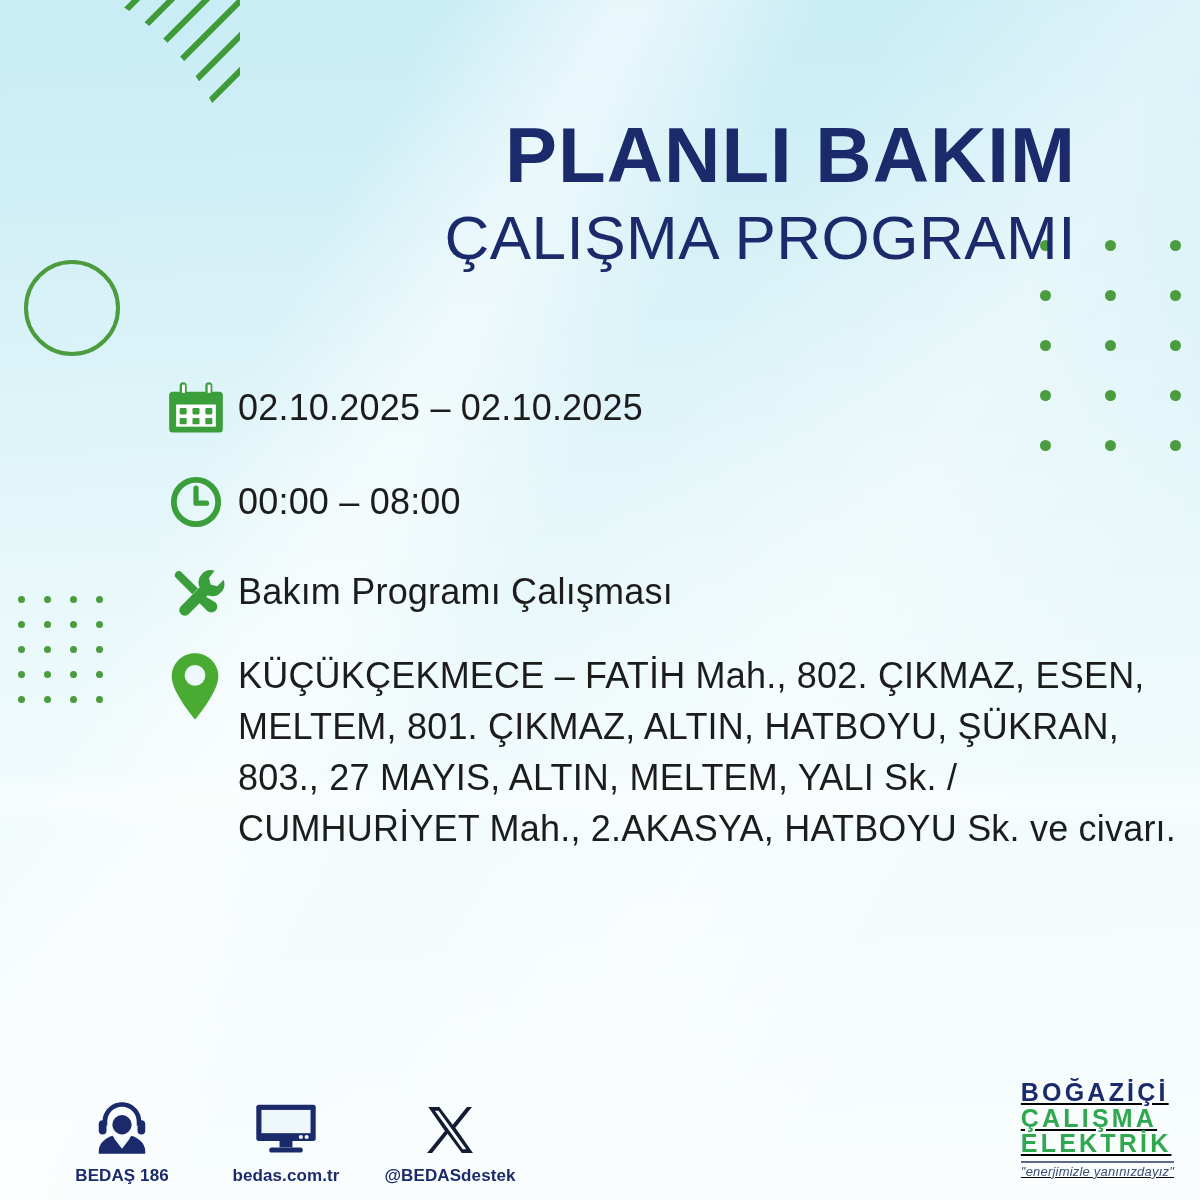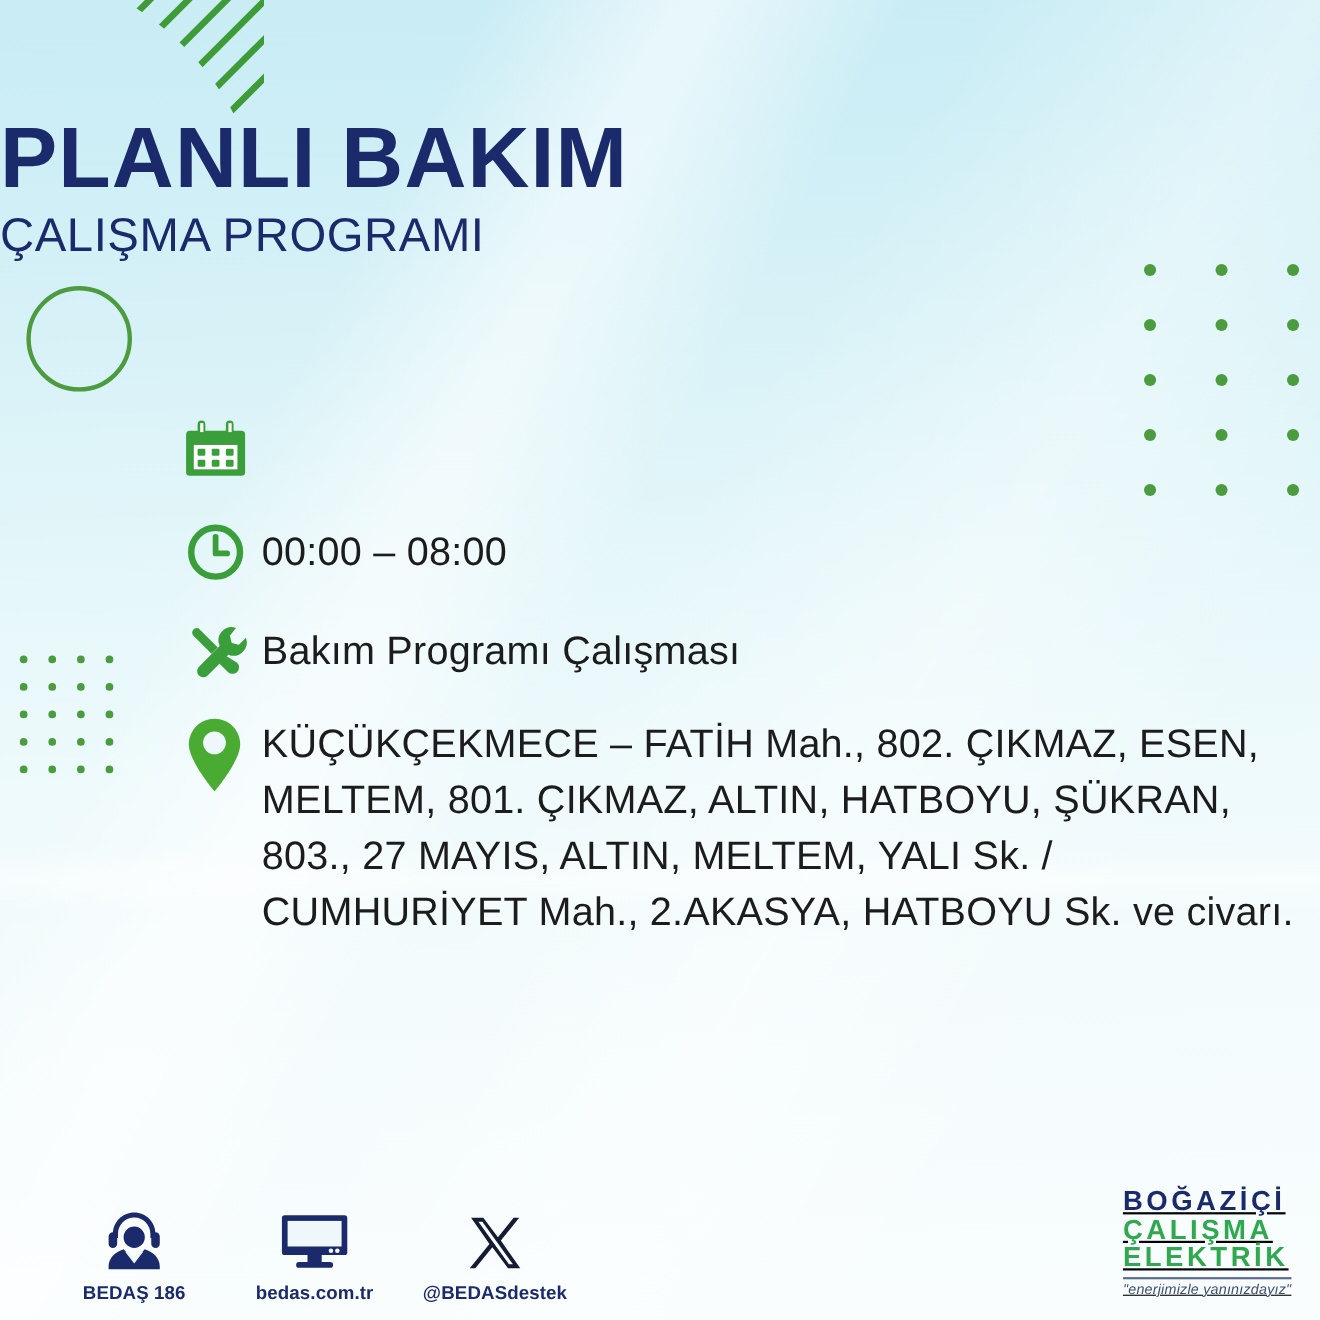--- a/index.html
+++ b/index.html
@@ -106,36 +106,36 @@
     top: 240px;
     grid-template-columns: repeat(3, 65px);
     grid-auto-rows: 50px;
   }
   #dots-right i { width: 11px; height: 11px; }
 
   
   .title-wrap {
     position: absolute;
     left: 0;
-    top: 104px;
+    top: 116px;
     width: 1076px;
-    text-align: left;
+    text-align: right;
   }
   .title-main {
     font-family: "Liberation Sans", sans-serif;
     font-size: 78px;
     font-weight: bold;
     letter-spacing: 1px;
     color: #1b2a6b;
     line-height: 1.02;
     margin: 0;
   }
   .title-sub {
     font-family: "Liberation Sans", sans-serif;
-    font-size: 43px;
+    font-size: 62px;
     font-weight: normal;
     letter-spacing: 0.5px;
     color: #1b2a6b;
     line-height: 1.15;
     margin: 6px 0 0 0;
   }
 
   
   .info {
     position: absolute;
@@ -338,20 +338,21 @@
           <g fill="#3a9e3a">
             <rect x="10" y="24" width="6" height="5.5" rx="1"></rect>
             <rect x="21" y="24" width="6" height="5.5" rx="1"></rect>
             <rect x="32" y="24" width="6" height="5.5" rx="1"></rect>
             <rect x="10" y="32.5" width="6" height="5.5" rx="1"></rect>
             <rect x="21" y="32.5" width="6" height="5.5" rx="1"></rect>
             <rect x="32" y="32.5" width="6" height="5.5" rx="1"></rect>
           </g>
         </svg>
       </div>
+      <div class="txt">02.10.2025 – 02.10.2025</div>
     </div>
 
     <div class="row" id="row-time">
       <div class="ico">
         <svg width="56" height="56" viewBox="0 0 48 48">
           <circle cx="24" cy="24" r="19" fill="none" stroke="#3a9e3a" stroke-width="5"></circle>
           <path d="M24 12 V25 H33" fill="none" stroke="#3a9e3a" stroke-width="4.5" stroke-linecap="round" stroke-linejoin="round"></path>
         </svg>
       </div>
       <div class="txt">00:00 – 08:00</div>

